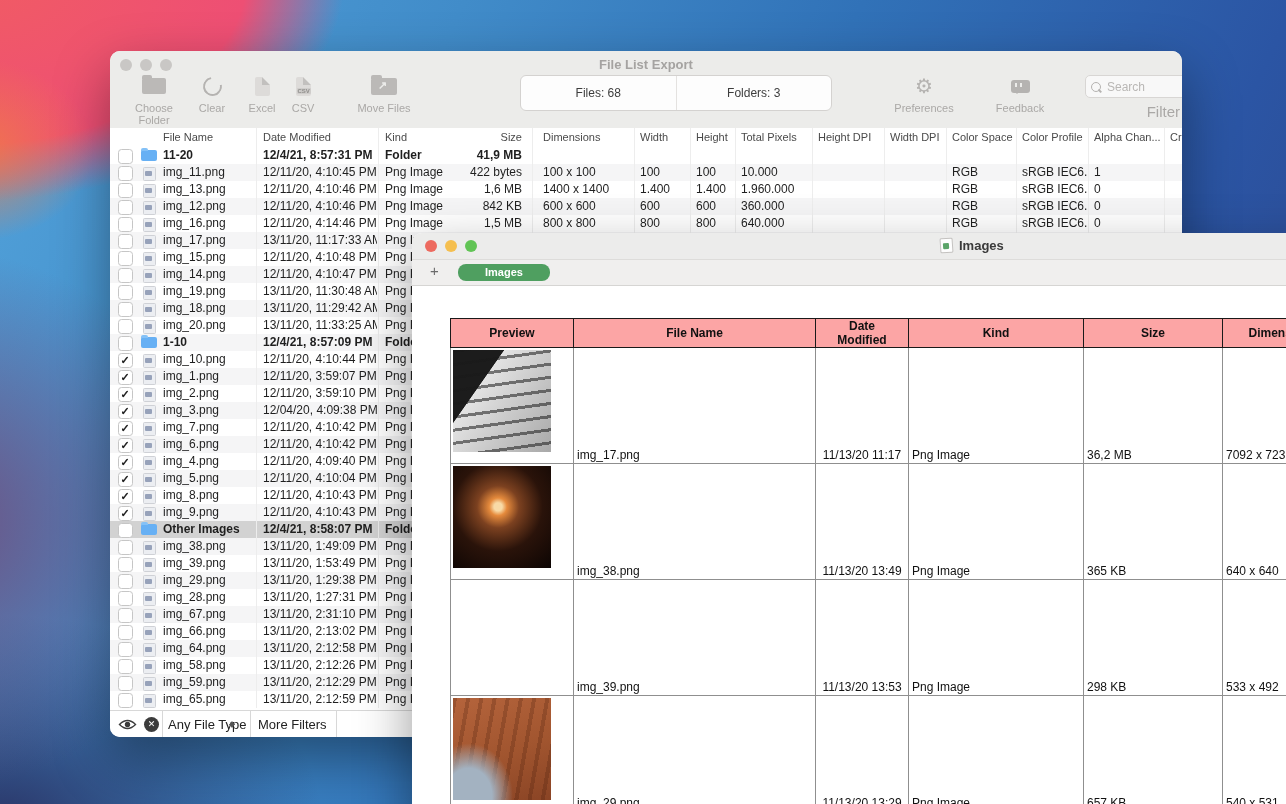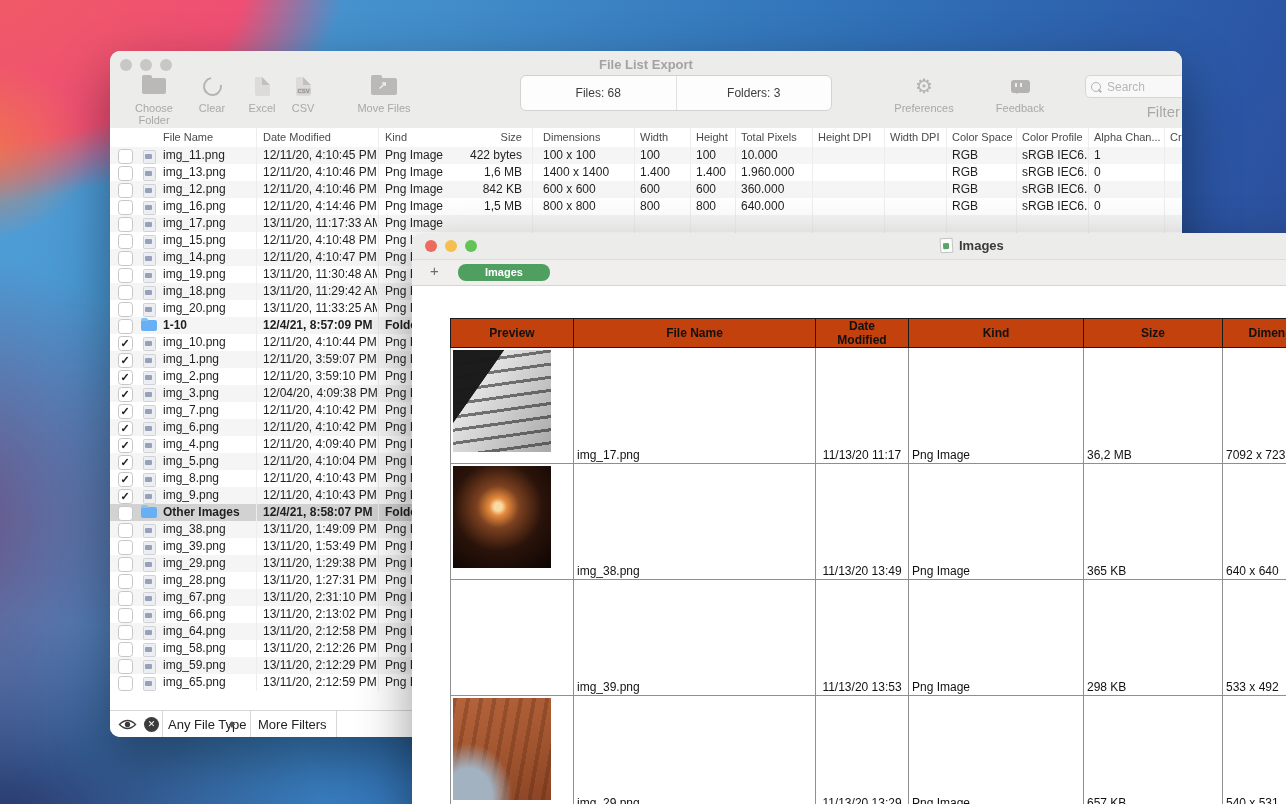--- a/index.html
+++ b/index.html
@@ -96,21 +96,21 @@
   .front{left:412px;top:233px;width:1000px;height:660px;border-radius:10px 0 0 0;background:#fff;overflow:hidden;}
   .front .titlebar{position:absolute;left:0;top:0;width:100%;height:26px;background:#ececeb;border-bottom:1px solid #dddcda;}
   .front .lights{left:13px;top:7px;}
   .titlegrp{position:absolute;left:528px;top:5px;display:flex;align-items:center;gap:6px;font-size:13px;font-weight:bold;color:#3a3a3a;}
   .proxydoc{width:11px;height:13px;background:#fdfdfd;border:1px solid #c4c2c0;border-radius:1.5px;position:relative;transform:rotate(-4deg);}
   .proxydoc::after{content:"";position:absolute;left:2px;top:4px;width:6px;height:6px;background:#5aa468;border-radius:1px;}
   .tabbar{position:absolute;left:0;top:27px;width:100%;height:25px;background:#f0efee;border-bottom:1px solid #d6d5d3;}
   .addtab{position:absolute;left:18px;top:2px;font-size:15px;color:#6b6b6b;}
   .tabpill{position:absolute;left:46px;top:4px;width:92px;height:17px;background:#4f9f60;border-radius:8px;color:#fff;font-size:11px;font-weight:bold;text-align:center;line-height:17px;}
   .ptable{position:absolute;left:38px;top:85px;border-collapse:collapse;table-layout:fixed;font-size:12px;color:#111;}
-  .ptable th{background:#c2410c;border:1px solid #1a1a1a;font-weight:bold;font-size:12px;height:16px;padding:0 9px;}
+  .ptable th{background:#fca5a5;border:1px solid #1a1a1a;font-weight:bold;font-size:12px;height:16px;padding:0 9px;}
   .ptable td{border:1px solid #8f8f8f;height:111px;vertical-align:bottom;padding:1px 3px;white-space:nowrap;overflow:hidden;}
   .ptable td.prevcell{vertical-align:top;padding:2px;}
   .ptable td.tright{text-align:center;}
   .thumb{width:98px;height:102px;}
   .thumb-0{background:
      repeating-linear-gradient(172deg, rgba(25,25,25,.55) 0 3px, rgba(0,0,0,0) 3px 13px),
      linear-gradient(125deg,#1c1c1c 0 30%,#e3e3e3 30.5%,#a8a8a8 100%);}
   .thumb-1{background:radial-gradient(circle at 46% 40%, #f8daa6 0 5%, #e58a3c 11%, #7c4120 26%, #2a130a 55%, #0c0503 100%);}
   .thumb-2{background:
      radial-gradient(circle at 50% 70%, #9a66ef 0 5%, rgba(90,50,170,.55) 13%, rgba(0,0,0,0) 30%),
@@ -208,20 +208,35 @@
       <span class="cell col-hdpi">Height DPI</span>
       <span class="cell col-wdpi">Width DPI</span>
       <span class="cell col-cs">Color Space</span>
       <span class="cell col-cp">Color Profile</span>
       <span class="cell col-ac">Alpha Chan...</span>
       <span class="cell col-cr">Cr</span>
     </div>
 
     <div class="brows">
 
+        <div class="brow folder">
+          <span class="cb"></span>
+          <span class="ficon"></span>
+          <span class="cell col-name">11-20</span>
+          <span class="cell col-date">12/4/21, 8:57:31 PM</span>
+          <span class="cell col-kind">Folder</span>
+          <span class="cell col-size">41,9 MB</span>
+          <span class="cell col-dims"></span>
+          <span class="cell col-w"></span>
+          <span class="cell col-h"></span>
+          <span class="cell col-tp"></span>
+          <span class="cell col-cs"></span>
+          <span class="cell col-cp"></span>
+          <span class="cell col-ac"></span>
+        </div>
 
         <div class="brow alt">
           <span class="cb"></span>
           <span class="ficon"></span>
           <span class="cell col-name">img_11.png</span>
           <span class="cell col-date">12/11/20, 4:10:45 PM</span>
           <span class="cell col-kind">Png Image</span>
           <span class="cell col-size">422 bytes</span>
           <span class="cell col-dims">100 x 100</span>
           <span class="cell col-w">100</span>

